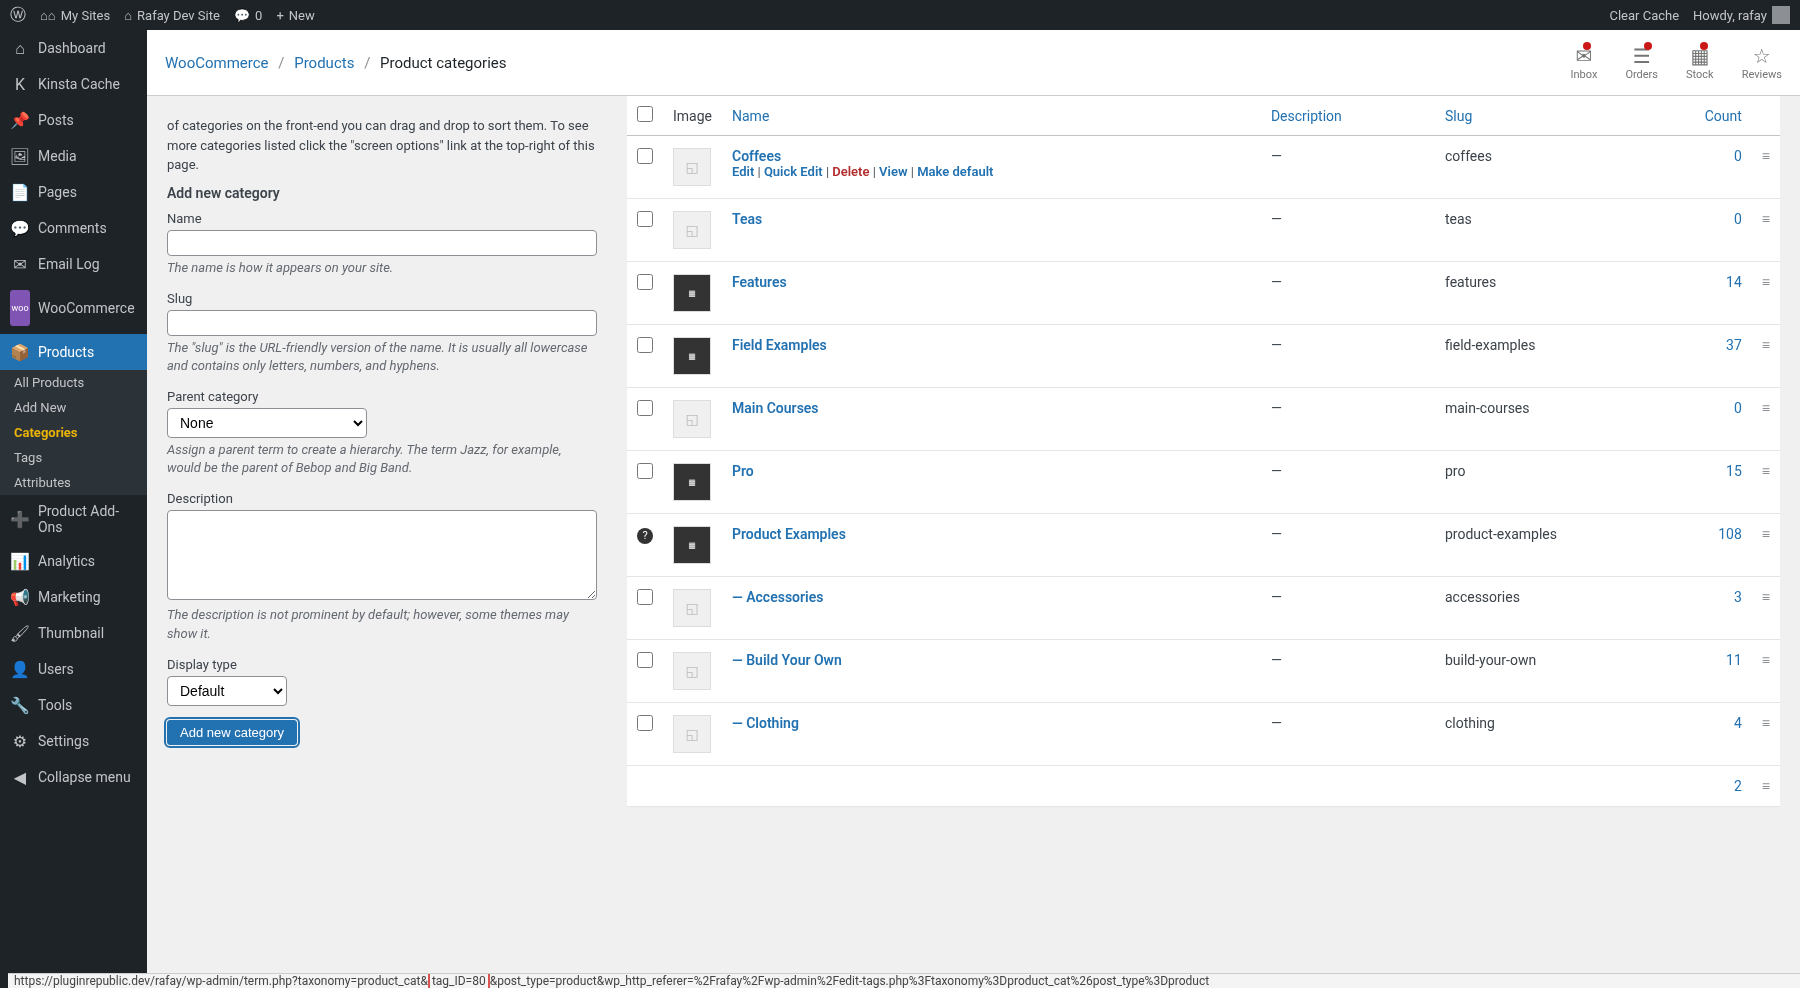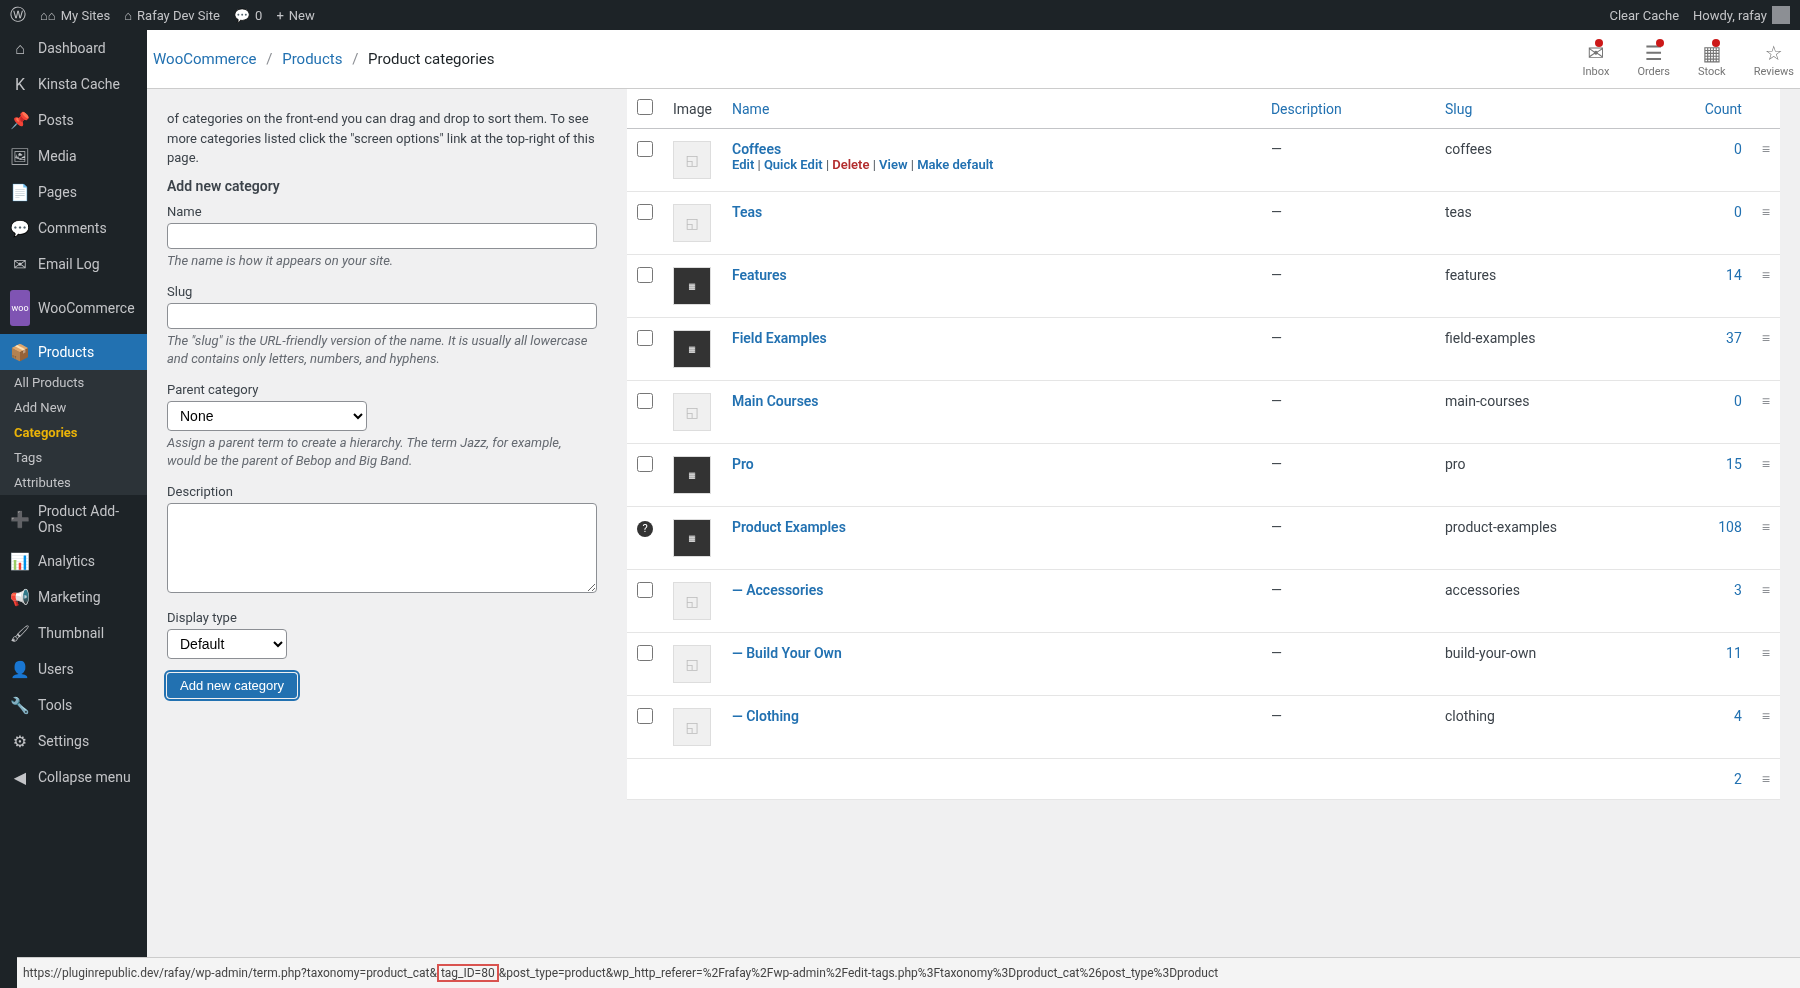--- a/index.html
+++ b/index.html
@@ -18,21 +18,21 @@
 .sidebar .menu-item.current { background: #2271b1; color: #fff; }
 .sidebar .submenu { background: #2c3338; }
 .sidebar .submenu .menu-item { padding: 5px 10px 5px 14px; font-size: 13px; }
 .sidebar .submenu .menu-item.sub-current { color: #eab308; font-weight: 700; }
 .sidebar .icon { width: 20px; height: 20px; display: flex; align-items: center; justify-content: center; font-size: 16px; }
 
 
 .content { margin-left: 147px; }
 
 
-.header-bar { background: #fff; border-bottom: 1px solid #ccc; display: flex; justify-content: space-between; align-items: center; height: 59px; padding: 0 6px; }
+.header-bar { background: #fff; border-bottom: 1px solid #ccc; display: flex; justify-content: space-between; align-items: center; height: 66px; padding: 0 18px; }
 .breadcrumb { font-size: 15px; }
 .breadcrumb a { color: #2271b1; text-decoration: none; }
 .breadcrumb .sep { color: #8c8f94; margin: 0 6px; }
 .breadcrumb .current { color: #1d2327; }
 .header-icons { display: flex; gap: 28px; }
 .header-icon-item { display: flex; flex-direction: column; align-items: center; font-size: 11px; color: #757575; position: relative; cursor: pointer; }
 .header-icon-item .icon { font-size: 20px; }
 .header-icon-item .dot { width: 8px; height: 8px; background: #cc1818; border-radius: 50%; position: absolute; top: -2px; right: 6px; }
 
 
@@ -68,21 +68,21 @@
 .cat-table .row-actions { font-size: 13px; color: #50575e; }
 .cat-table .row-actions a { color: #2271b1; text-decoration: none; }
 .cat-table .row-actions .del { color: #b32d2e; }
 .cat-table .count { text-align: right; }
 .cat-table .count a { color: #2271b1; text-decoration: none; }
 .cat-table .toggle { color: #8c8f94; text-align: center; }
 .cat-table input[type=checkbox] { width: 16px; height: 16px; }
 .help-circle { width: 16px; height: 16px; border-radius: 50%; background: #333; color: #fff; font-size: 11px; display: inline-flex; align-items: center; justify-content: center; }
 
 
-.statusbar { position: fixed; bottom: 0; left: 17px; right: 0; background: #f4f4f4; border-top: 1px solid #ccc; padding: 8px 6px; font-size: 12px; color: #444; white-space: nowrap; overflow: hidden; text-overflow: ellipsis; z-index: 100; }
+.statusbar { position: fixed; bottom: 0; left: 8px; right: 0; background: #f4f4f4; border-top: 1px solid #ccc; padding: 0 6px; font-size: 12px; color: #444; white-space: nowrap; overflow: hidden; text-overflow: ellipsis; z-index: 100; }
 .statusbar .hl { border: 2px solid #d9534f; padding: 0 2px; }
 
 
 .partial-row td { border-bottom: none; }
 
 </style>
 </head>
 <body>
 
 <div class="adminbar">
@@ -256,20 +256,21 @@
 
       <div class="form-field">
         <label>Parent category</label>
         <select><option>None</option></select>
         <p class="desc">Assign a parent term to create a hierarchy. The term Jazz, for example, would be the parent of Bebop and Big Band.</p>
       </div>
 
       <div class="form-field">
         <label>Description</label>
         <textarea style=""></textarea>
+        <p class="desc">The description is not prominent by default; however, some themes may show it.</p>
       </div>
 
       <div class="form-field">
         <label>Display type</label>
         <select style="width:120px;"><option>Default</option></select>
       </div>
 
 
       <button class="btn primary">Add new category</button>
     </div>

